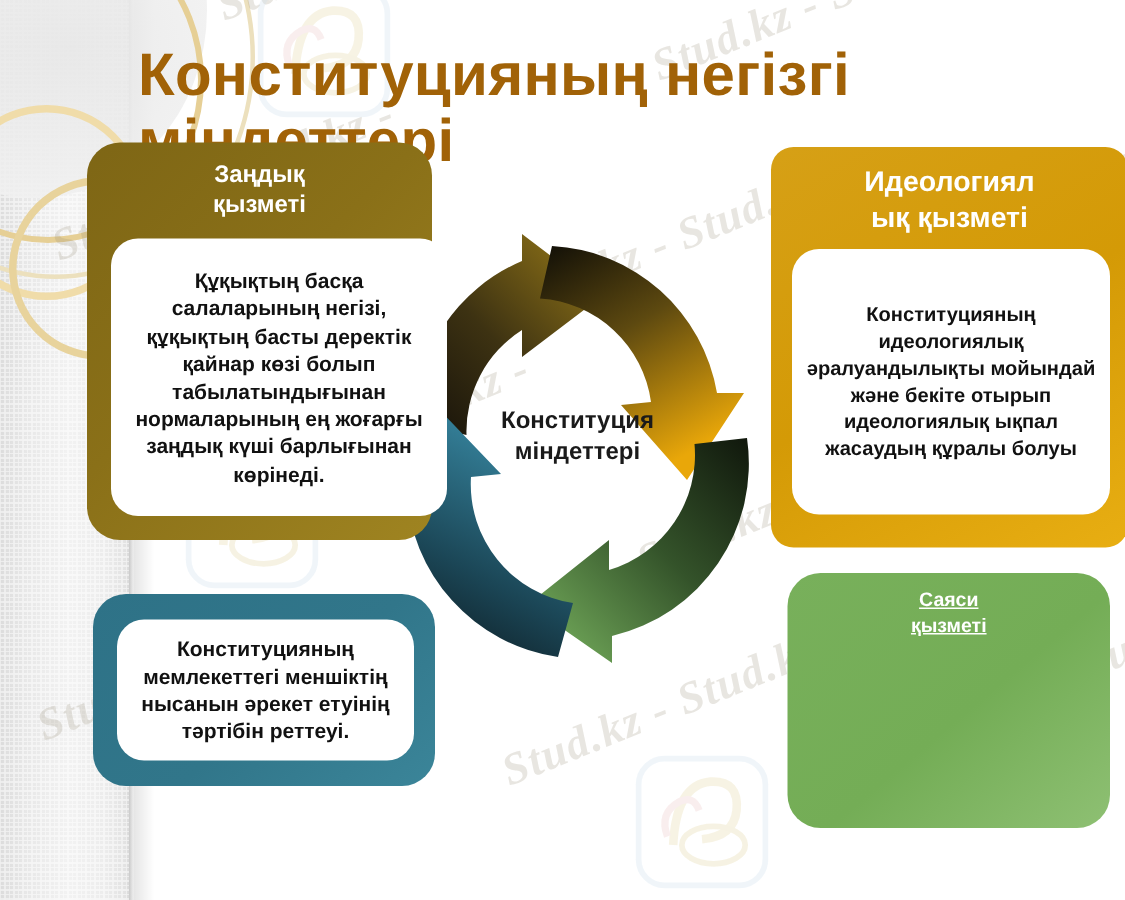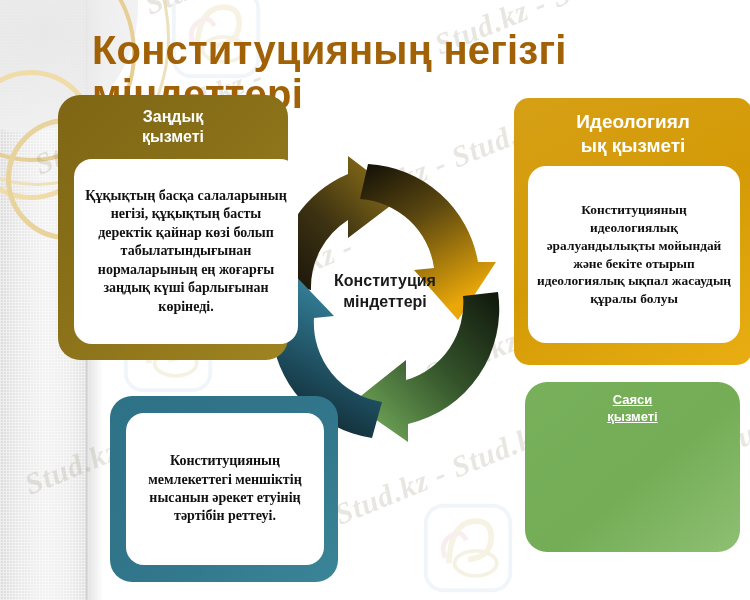--- a/index.html
+++ b/index.html
@@ -155,21 +155,20 @@
     box-sizing: border-box;
     display: flex;
     align-items: center;
     justify-content: center;
     text-align: center;
     color: #111111;
     font-weight: 700;
     font-size: 14.5px;
     line-height: 1.32;
     padding: 8px 8px;
-    font-family: Liberation Serif, serif;
   }
 
   
   #box-legal {
     left: 58px; top: 95px;
     width: 230px; height: 265px;
     background: linear-gradient(135deg,#7e6615 0%, #8a7018 45%, #9f8421 100%);
   }
   #box-legal .box-body {
     top: 64px; bottom: 16px;
@@ -200,23 +199,22 @@
   #box-political .box-head { font-size: 13px; padding-top: 10px; text-decoration: underline; }
   #box-political .box-body {
     top: 62px; bottom: 14px;
     left: 13px; right: 13px;
     font-size: 13.6px;
   }
 
   
   #box-property {
     left: 62px; top: 396px;
-    width: 228px; height: 186px;
+    width: 228px; height: 128px;
     background: linear-gradient(140deg,#2e7287 0%, #31768a 55%, #3b8599 100%);
-    margin-left: 48px;
   }
   #box-property .box-body {
     top: 17px; bottom: 17px;
     left: 16px; right: 14px;
     font-size: 14px;
   }
 
   
   .cycle {
     position: absolute;

